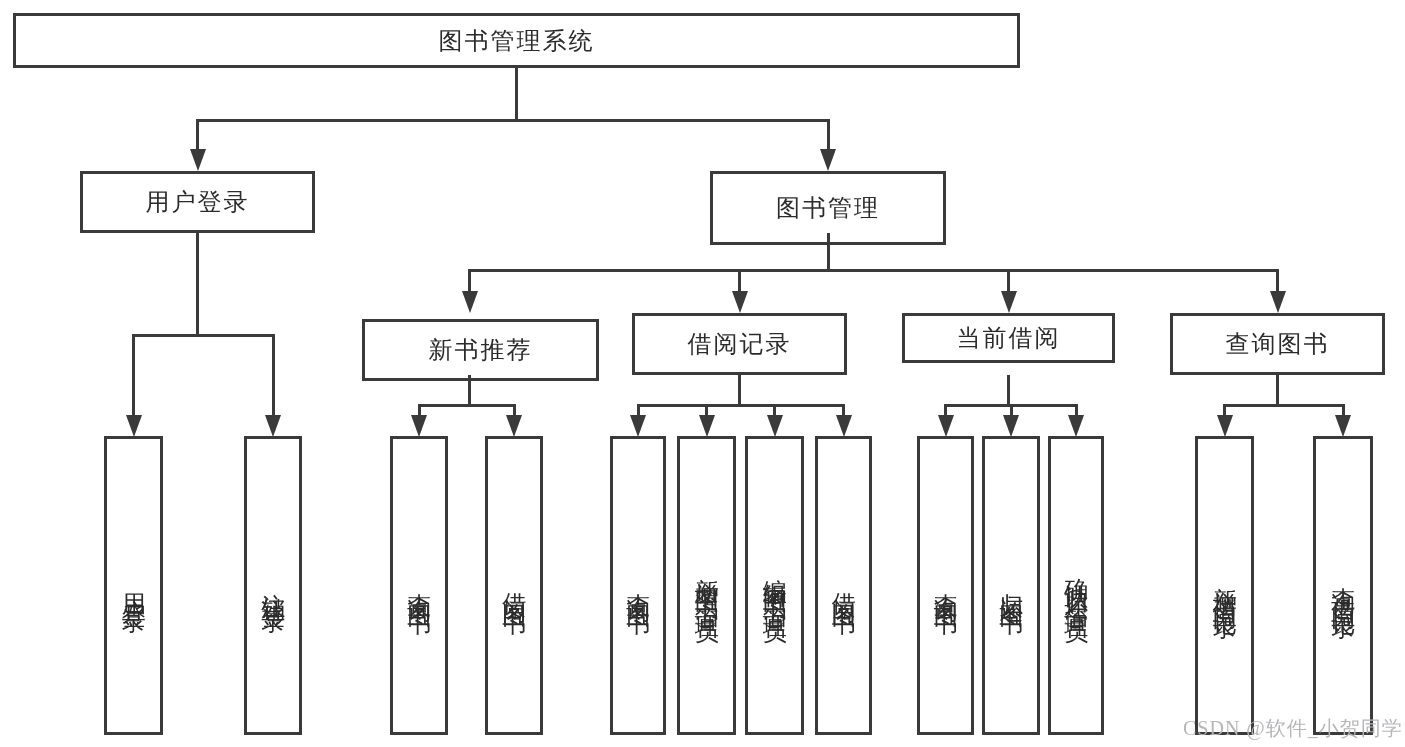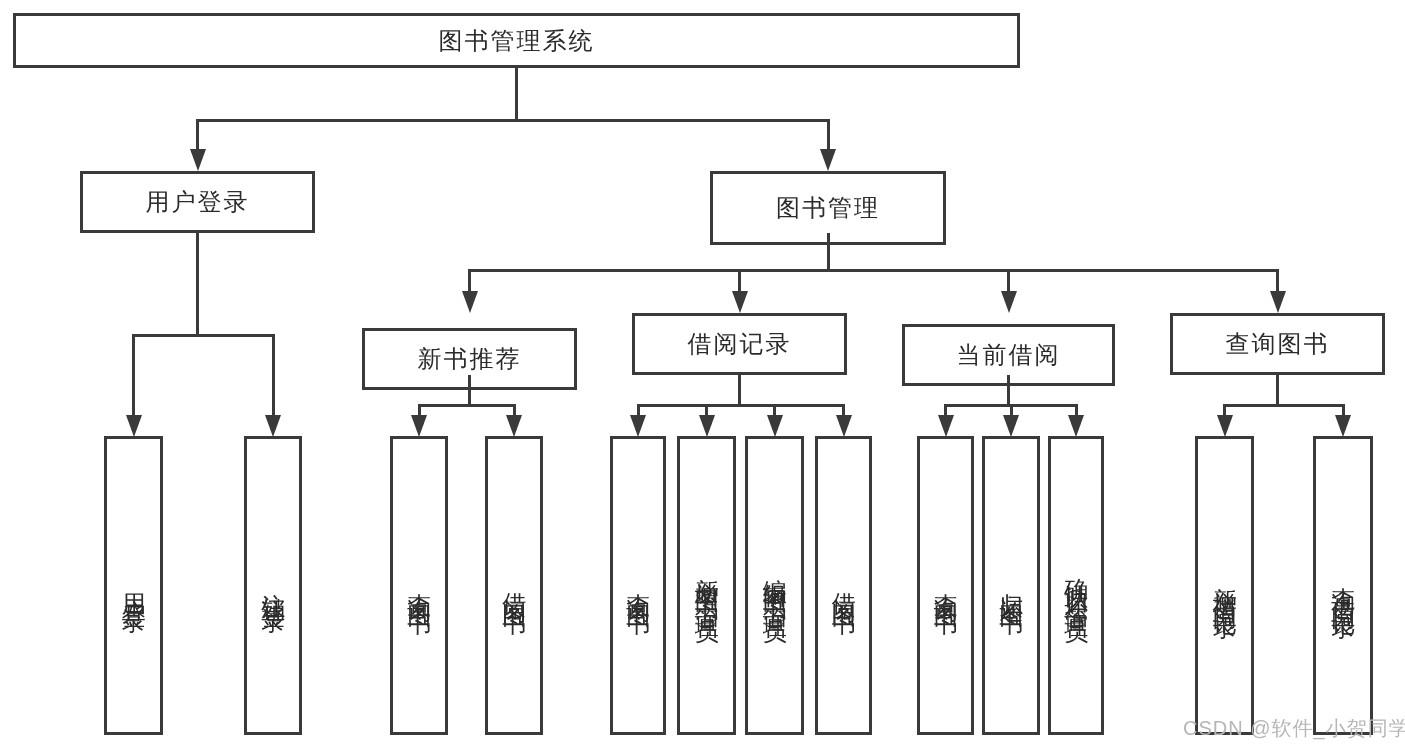--- a/index.html
+++ b/index.html
@@ -1,18 +1,18 @@
 <!DOCTYPE html>
 <html><head>
 <meta charset="utf-8">
 <style>
   html,body { margin:0; padding:0; background:#ffffff; }
   .stage {
     position:relative; width:1405px; height:747px; background:#ffffff;
-    font-family:Liberation Sans, sans-serif;
+    font-family:Liberation Serif, serif;
     color:#2b2b2b; overflow:hidden;
   }
   .node {
     position:absolute; box-sizing:border-box;
     border:3px solid #3a3a3a; background:#ffffff;
     display:flex; align-items:center; justify-content:center;
   }
   .hbox { font-size:24px; letter-spacing:2px; }
   .hbox span { white-space:nowrap; }
   .vbox span {
@@ -41,29 +41,29 @@
   </div>
 
   <div class="node hbox" style="left:80px;top:171px;width:235px;height:62px">
     <span>用户登录</span>
   </div>
 
   <div class="node hbox" style="left:710px;top:171px;width:236px;height:74px">
     <span>图书管理</span>
   </div>
 
-  <div class="node hbox" style="left:362px;top:328px;width:215px;height:62px">
+  <div class="node hbox" style="left:362px;top:319px;width:237px;height:62px">
     <span>新书推荐</span>
   </div>
 
   <div class="node hbox" style="left:632px;top:313px;width:215px;height:62px">
     <span>借阅记录</span>
   </div>
 
-  <div class="node hbox" style="left:902px;top:324px;width:213px;height:62px">
+  <div class="node hbox" style="left:902px;top:313px;width:213px;height:50px">
     <span>当前借阅</span>
   </div>
 
   <div class="node hbox" style="left:1170px;top:313px;width:215px;height:62px">
     <span>查询图书</span>
   </div>
 
   <div class="node vbox" style="left:104px;top:436px;width:59px;height:299px">
     <span>用户登录</span>
   </div>

